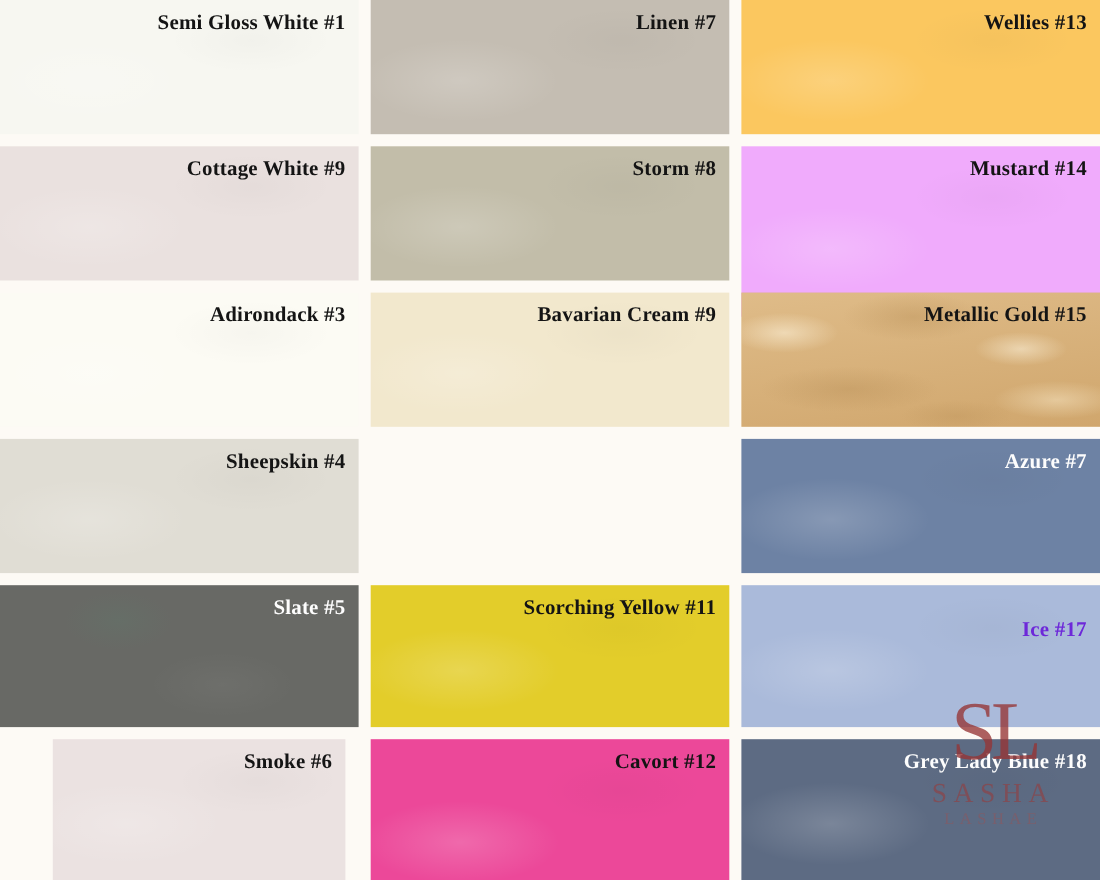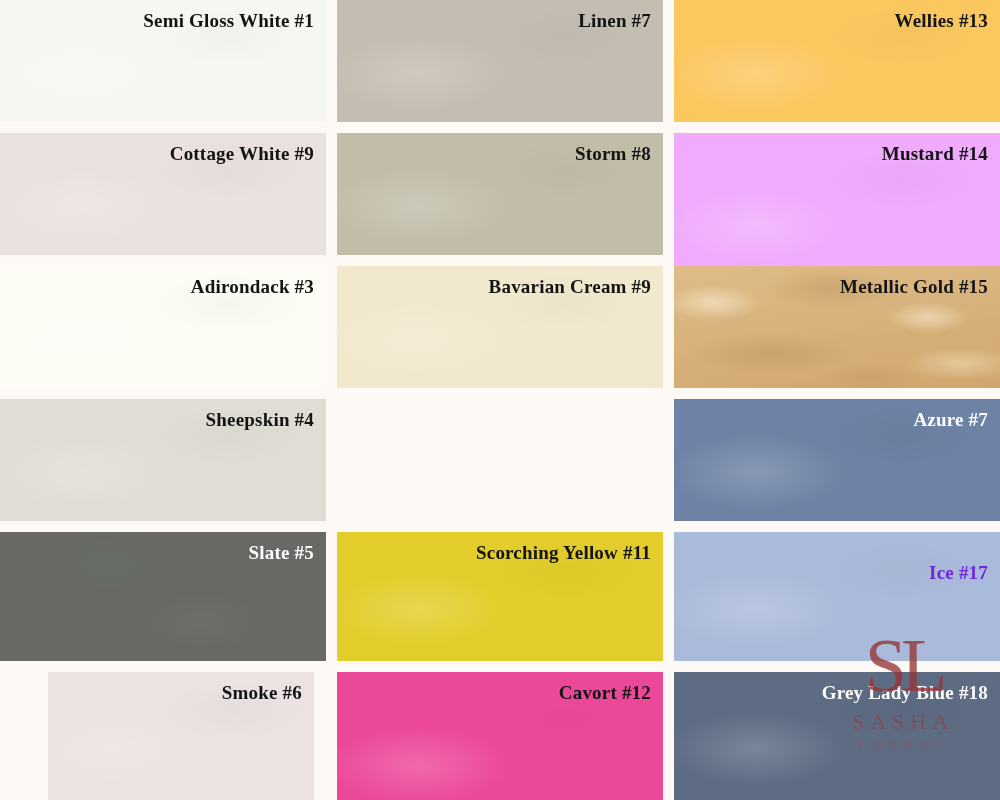--- a/index.html
+++ b/index.html
@@ -93,21 +93,21 @@
     line-height: 86px;
     display: block;
   }
   #watermark .wm-brand {
     position: absolute;
     left: 0;
     top: 86px;
     width: 150px;
     text-align: center;
     font-family: "Liberation Serif", "DejaVu Serif", serif;
-    font-size: 22px;
+    font-size: 25px;
     letter-spacing: 6px;
     color: rgba(152,58,58,0.58);
     line-height: 28px;
   }
   #watermark .wm-sub {
     position: absolute;
     left: 0;
     top: 114px;
     width: 150px;
     text-align: center;

